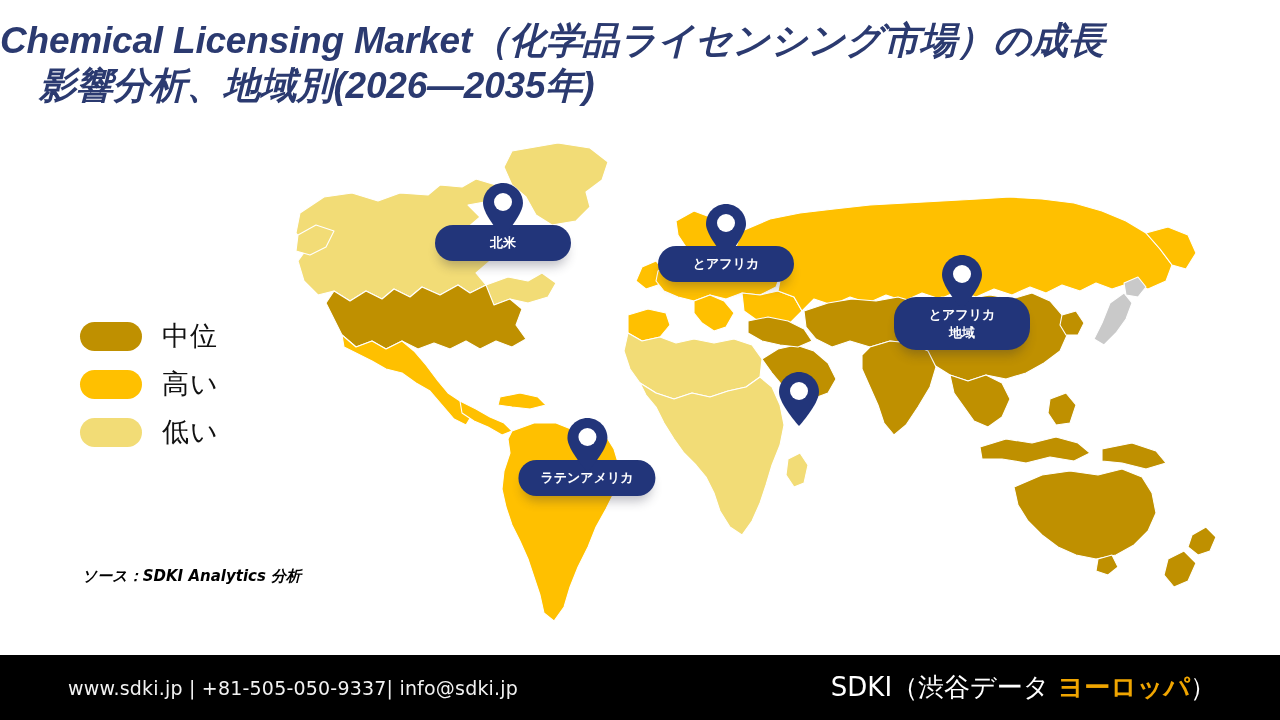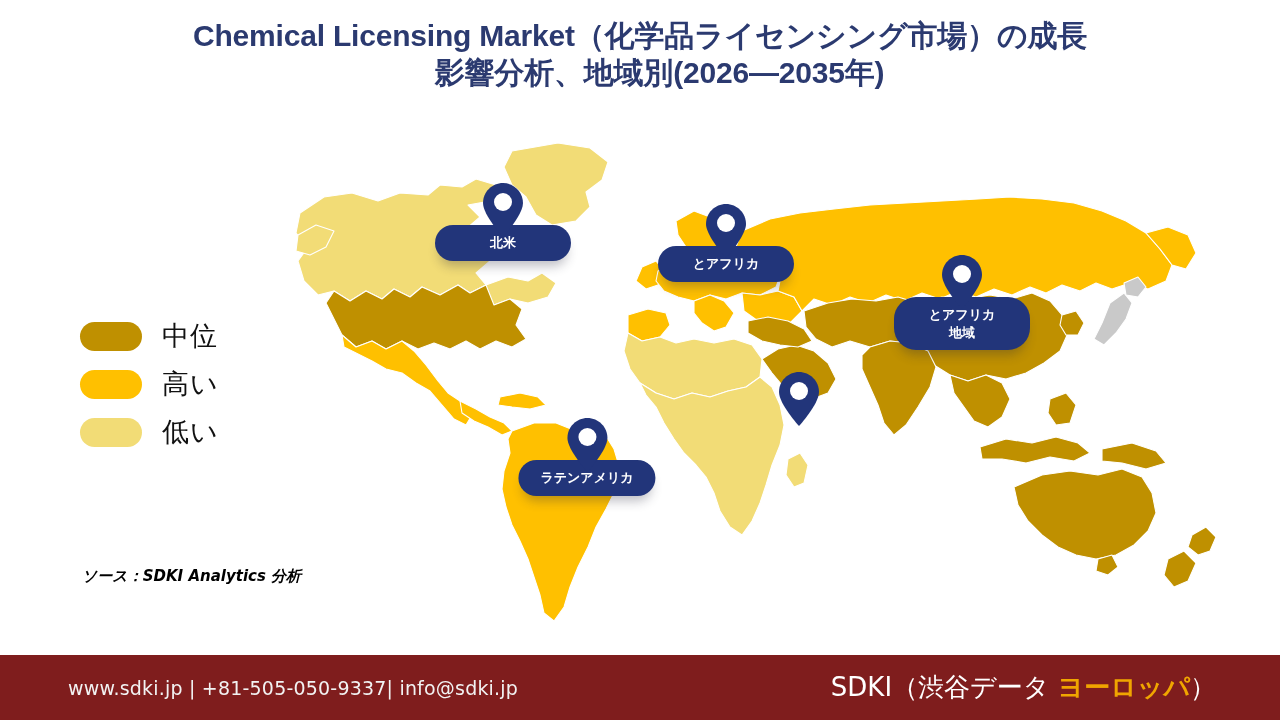--- a/index.html
+++ b/index.html
@@ -14,26 +14,26 @@
     overflow: hidden;
     font-family: "Liberation Sans", "DejaVu Sans", sans-serif;
   }
 
   
   #title-block {
     position: absolute;
     top: 18px;
     left: 0;
     width: 1280px;
-    text-align: center;
     line-height: 1.22;
     color: #2b3a70;
     font-weight: bold;
-    font-size: 30px;
+    font-size: 37px;
     letter-spacing: -0.2px;
+    font-style: italic;
   }
   #title-line-1 { display: block; }
   #title-line-2 { display: block; padding-left: 39px; }
 
   
   #legend {
     position: absolute;
     left: 80px;
     top: 312px;
     width: 230px;
@@ -113,21 +113,21 @@
     min-width: 92px;
   }
 
   
   #footer {
     position: absolute;
     left: 0;
     bottom: 0;
     width: 1280px;
     height: 65px;
-    background: #7f1d1d;
+    background: #000000;
     display: flex;
     align-items: center;
     justify-content: space-between;
   }
   #footer-contact {
     margin-left: 68px;
     color: #f2f2f2;
     font-size: 19px;
     font-family: "DejaVu Sans", sans-serif;
     letter-spacing: 0.2px;

